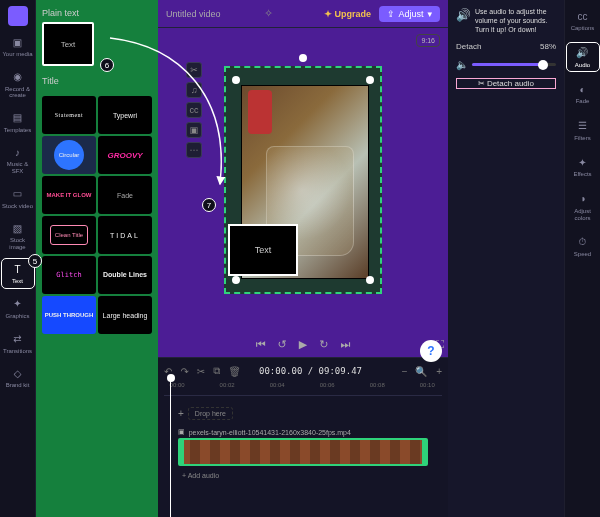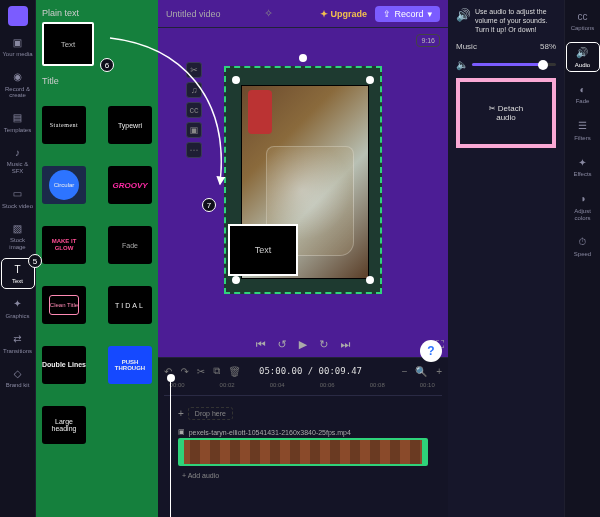--- a/index.html
+++ b/index.html
@@ -35,22 +35,22 @@
     width: 122px; background: #15803d; padding: 6px 6px;
     overflow: hidden;
   }
   .panel-header { font-size: 9px; color: #ccc; margin: 2px 0 4px; }
   .plain-box {
     width: 52px; height: 44px; border: 2px solid #fff;
     display: flex; align-items: center; justify-content: center;
     font-size: 8px; color: #bbb; background: #000; border-radius:2px;
   }
   .title-grid {
-    display: grid; grid-template-columns: 1fr 1fr; gap: 22px;
-    margin-top: 20px;
+    display: grid; grid-template-columns: 1fr 1fr; gap: 2px;
+    margin-top: 10px;
   }
   .tile {
     height: 38px; background: #000; border-radius: 3px;
     display: flex; align-items: center; justify-content: center;
     font-size: 7px; text-align: center; color: #eee; cursor:pointer;
     overflow:hidden;
   }
   .tile.statement { font-family: serif; letter-spacing:.5px; font-size:6px;}
   .tile.circular { background:#1b2a4a; }
   .tile.circular span{ width:30px;height:30px;border-radius:50%;background:#2d74ff;display:flex;align-items:center;justify-content:center;font-size:6px;}
@@ -156,22 +156,22 @@
     display:flex;flex-direction:column;gap:8px;
   }
   .tip{ font-size:7px; line-height:1.25; color:#ddd; display:flex; gap:4px;}
   .tip .emoji{font-size:12px;}
   .vol-row{display:flex;justify-content:space-between;font-size:8px;color:#ccc;}
   .slider{display:flex;align-items:center;gap:4px;}
   .slider-track{flex:1;height:3px;background:#333;border-radius:2px;position:relative;}
   .slider-fill{position:absolute;left:0;top:0;bottom:0;width:84%;background:#7b5cff;border-radius:2px;}
   .slider-thumb{position:absolute;left:84%;top:50%;width:10px;height:10px;background:#fff;border-radius:50%;transform:translate(-50%,-50%);}
   .detach-btn{
-    border:4px solid #f9a8d4;background:transparent;color:#ddd;
-    font-size:8px;padding:22px;border-radius:0;cursor:pointer;
+    border:1px solid #f9a8d4;background:transparent;color:#ddd;
+    font-size:8px;padding:0;border-radius:0;cursor:pointer;
   }
 
   
   .rail-right{
     width:36px;background:#121220;display:flex;flex-direction:column;align-items:center;
     padding-top:6px;gap:8px;border-left:1px solid #1e1e2e;
   }
 
   
   .anno{ position:absolute; color:#fff; font-size:9px; pointer-events:none;}
@@ -239,33 +239,34 @@
       <div class="tile circular">
           <span>Circular</span>
         </div>
       <div class="tile groovy">GROOVY</div>
       <div class="tile makeit">MAKE IT GLOW</div>
       <div class="tile fade">Fade</div>
       <div class="tile">
           <div class="tile clean">Clean Title</div>
         </div>
       <div class="tile tidal">TIDAL</div>
+      <div class="tile glitch">Glitch</div>
       <div class="tile double">Double Lines</div>
       <div class="tile push">PUSH THROUGH</div>
       <div class="tile large">Large heading</div>
     </div>
   </div>
 
   <div class="center">
     <div class="topbar">
       <input class="title-input" value="Untitled video" style="">
       <span class="magic-icon">✧</span>
       <div class="topbar-spacer"></div>
       <span class="upgrade">Upgrade</span>
-      <button class="export-btn">⇪ <span>Record</span> ▾</button>
+      <button class="export-btn">⇪ <span>Adjust</span> ▾</button>
     </div>
 
     <div class="stage">
       <div class="ratio-pill">9:16</div>
       <div class="side-float">
         <div>✂</div>
         <div>♫</div>
         <div>cc</div>
         <div>▣</div>
         <div>⋯</div>
@@ -296,21 +297,21 @@
     </div>
 
     <div class="timeline">
       <div class="help-bubble">?</div>
       <div class="tl-tools">
         <span>↶</span>
         <span>↷</span>
         <span>✂</span>
         <span>⧉</span>
         <span>🗑</span>
-        <span class="time">05:00.00 / 00:09.47</span>
+        <span class="time">00:00.00 / 09:09.47</span>
         <span class="spacer"></span>
         <span>−</span>
         <span>🔍</span>
         <span>+</span>
       </div>
       <div class="ruler">
         <span class="tick" style="left:2%">00:00</span>
         <span class="tick" style="left:20%">00:02</span>
         <span class="tick" style="left:38%">00:04</span>
         <span class="tick" style="left:56%">00:06</span>
@@ -330,21 +331,21 @@
       <span class="add-audio">+ Add audio</span>
     </div>
   </div>
 
   <div class="right">
     <div class="tip">
       <span class="emoji">🔊</span>
       <span>Use audio to adjust the volume of your sounds. Turn it up! Or down!</span>
     </div>
     <div class="vol-row">
-      <span>Music</span>
+      <span>Detach</span>
       <span>58%</span>
     </div>
     <div class="slider">
       <span style="color:#888">🔈</span>
       <div class="slider-track">
           <div class="slider-fill"></div>
           <div class="slider-thumb"></div>
         </div>
     </div>
     <button class="detach-btn">✂ <span>Detach audio</span></button>

